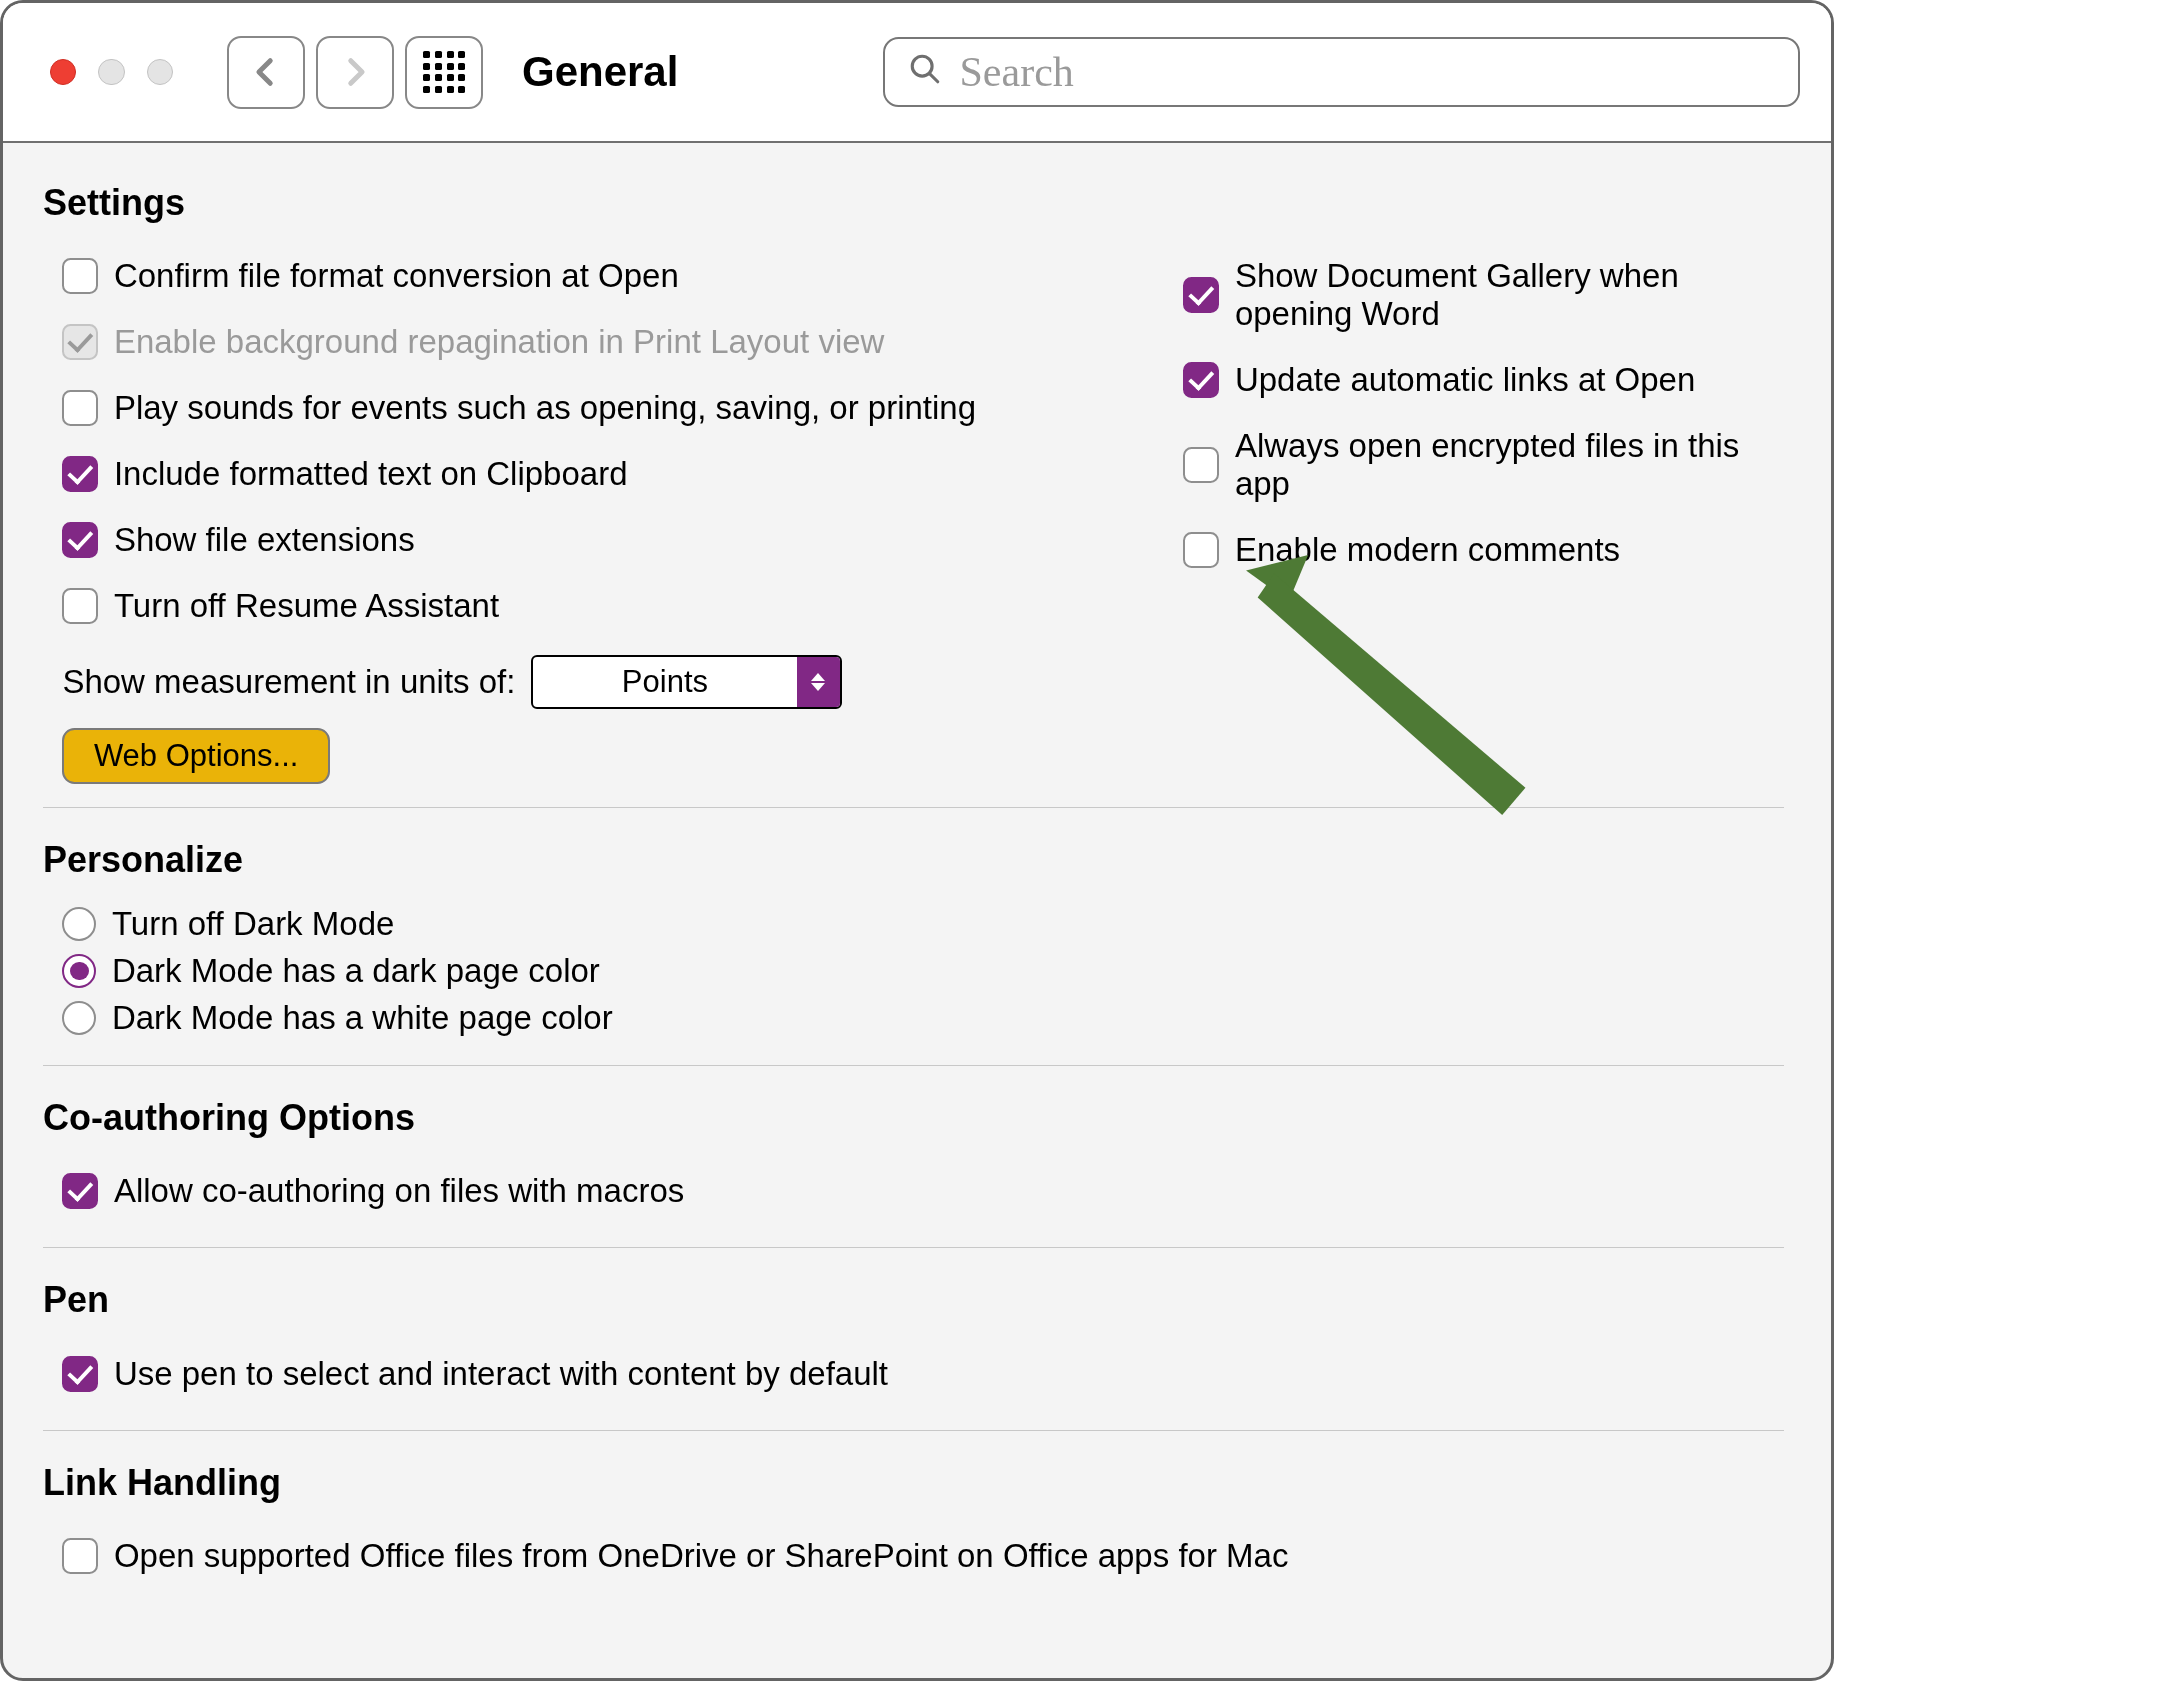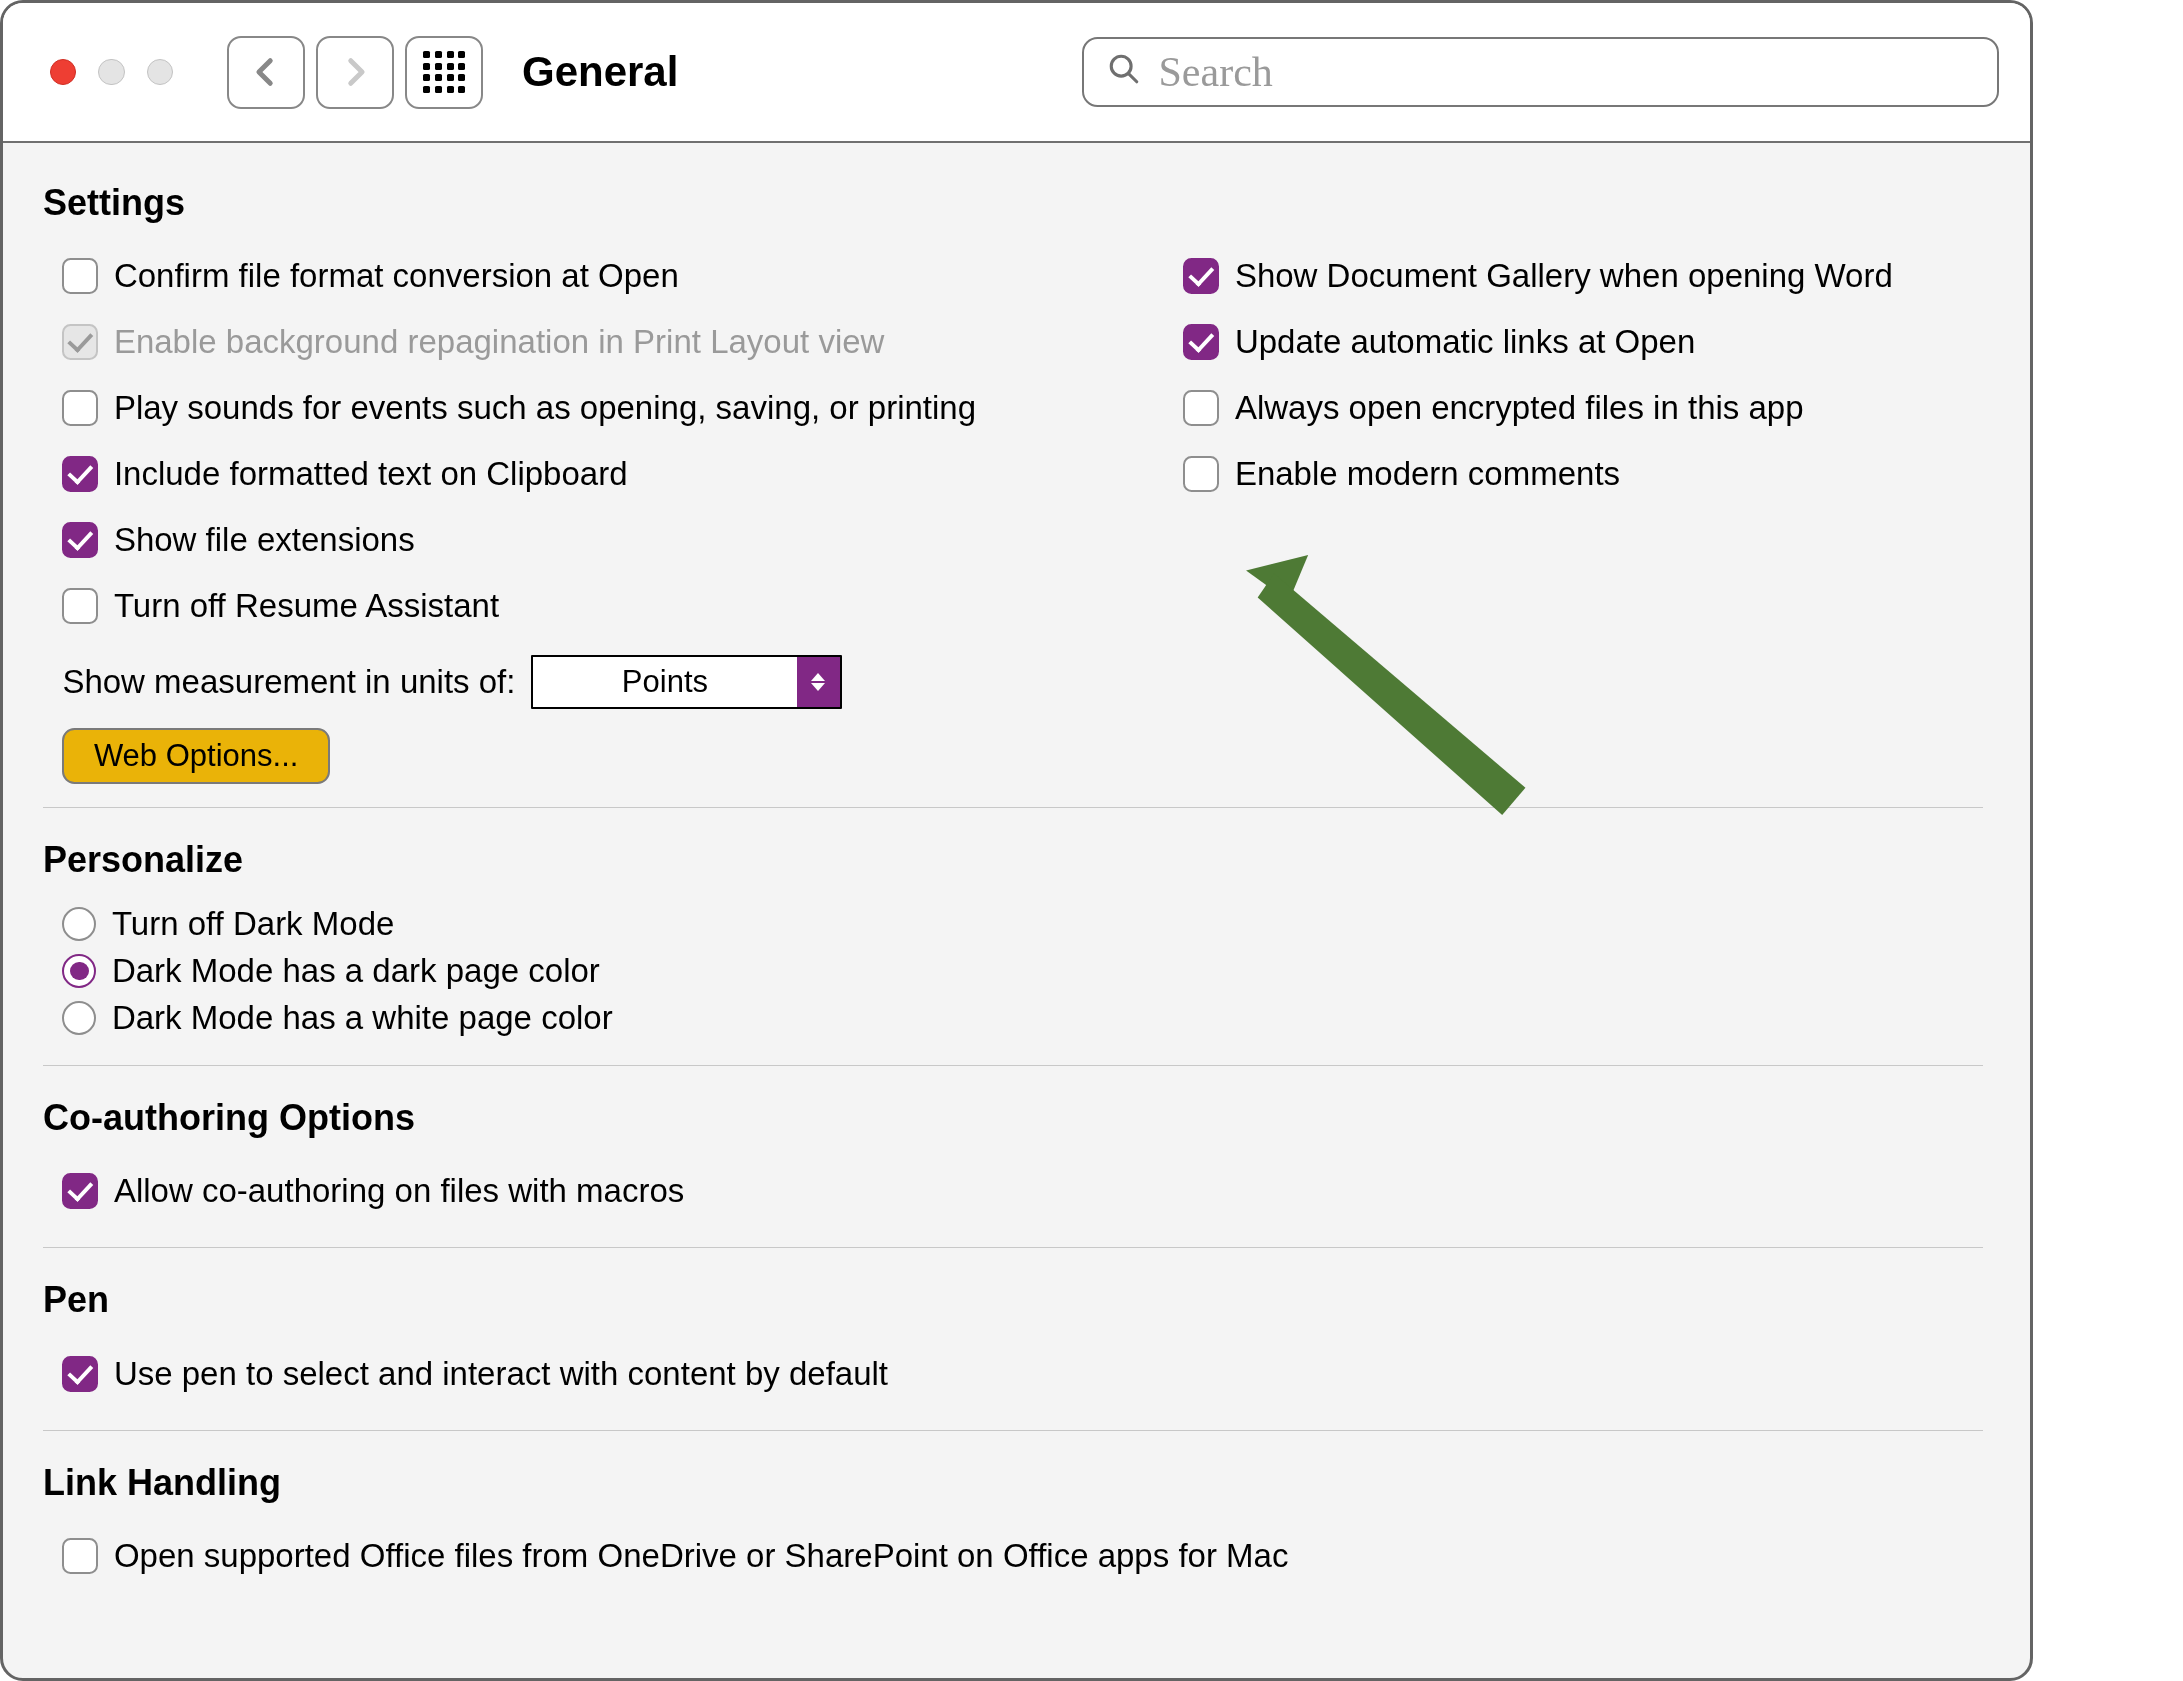--- a/index.html
+++ b/index.html
@@ -15,21 +15,21 @@
   * { box-sizing: border-box; }
   html, body {
     margin: 0;
     padding: 0;
     font-family: -apple-system, "Helvetica Neue", Helvetica, Arial, sans-serif;
     font-size: 29.5px;
     color: var(--text);
     background: #fff;
   }
   .window {
-    width: 2033px;
+    width: 1834px;
     height: 1681px;
     border: 3.9px solid #646464;
     border-radius: 23px;
     overflow: hidden;
     background: var(--bg);
     display: flex;
     flex-direction: column;
     position: relative;
   }
 
@@ -184,21 +184,21 @@
 
   
   .inline-row {
     display: flex; align-items: center; gap: 15.5px;
     padding: 15.5px 0 18.7px 19.4px;
     text-align: center;
   }
   .select {
     display: inline-flex; align-items: center;
     border: 2.3px solid #000;
-    border-radius: 1px;
+    border-radius: 6px;
     background: #fff;
     height: 54px;
     min-width: 311px;
     overflow: hidden;
   }
   .select .sel-text {
     padding: 0 22px;
     font-size: 31px;
     flex: 1;
   }

